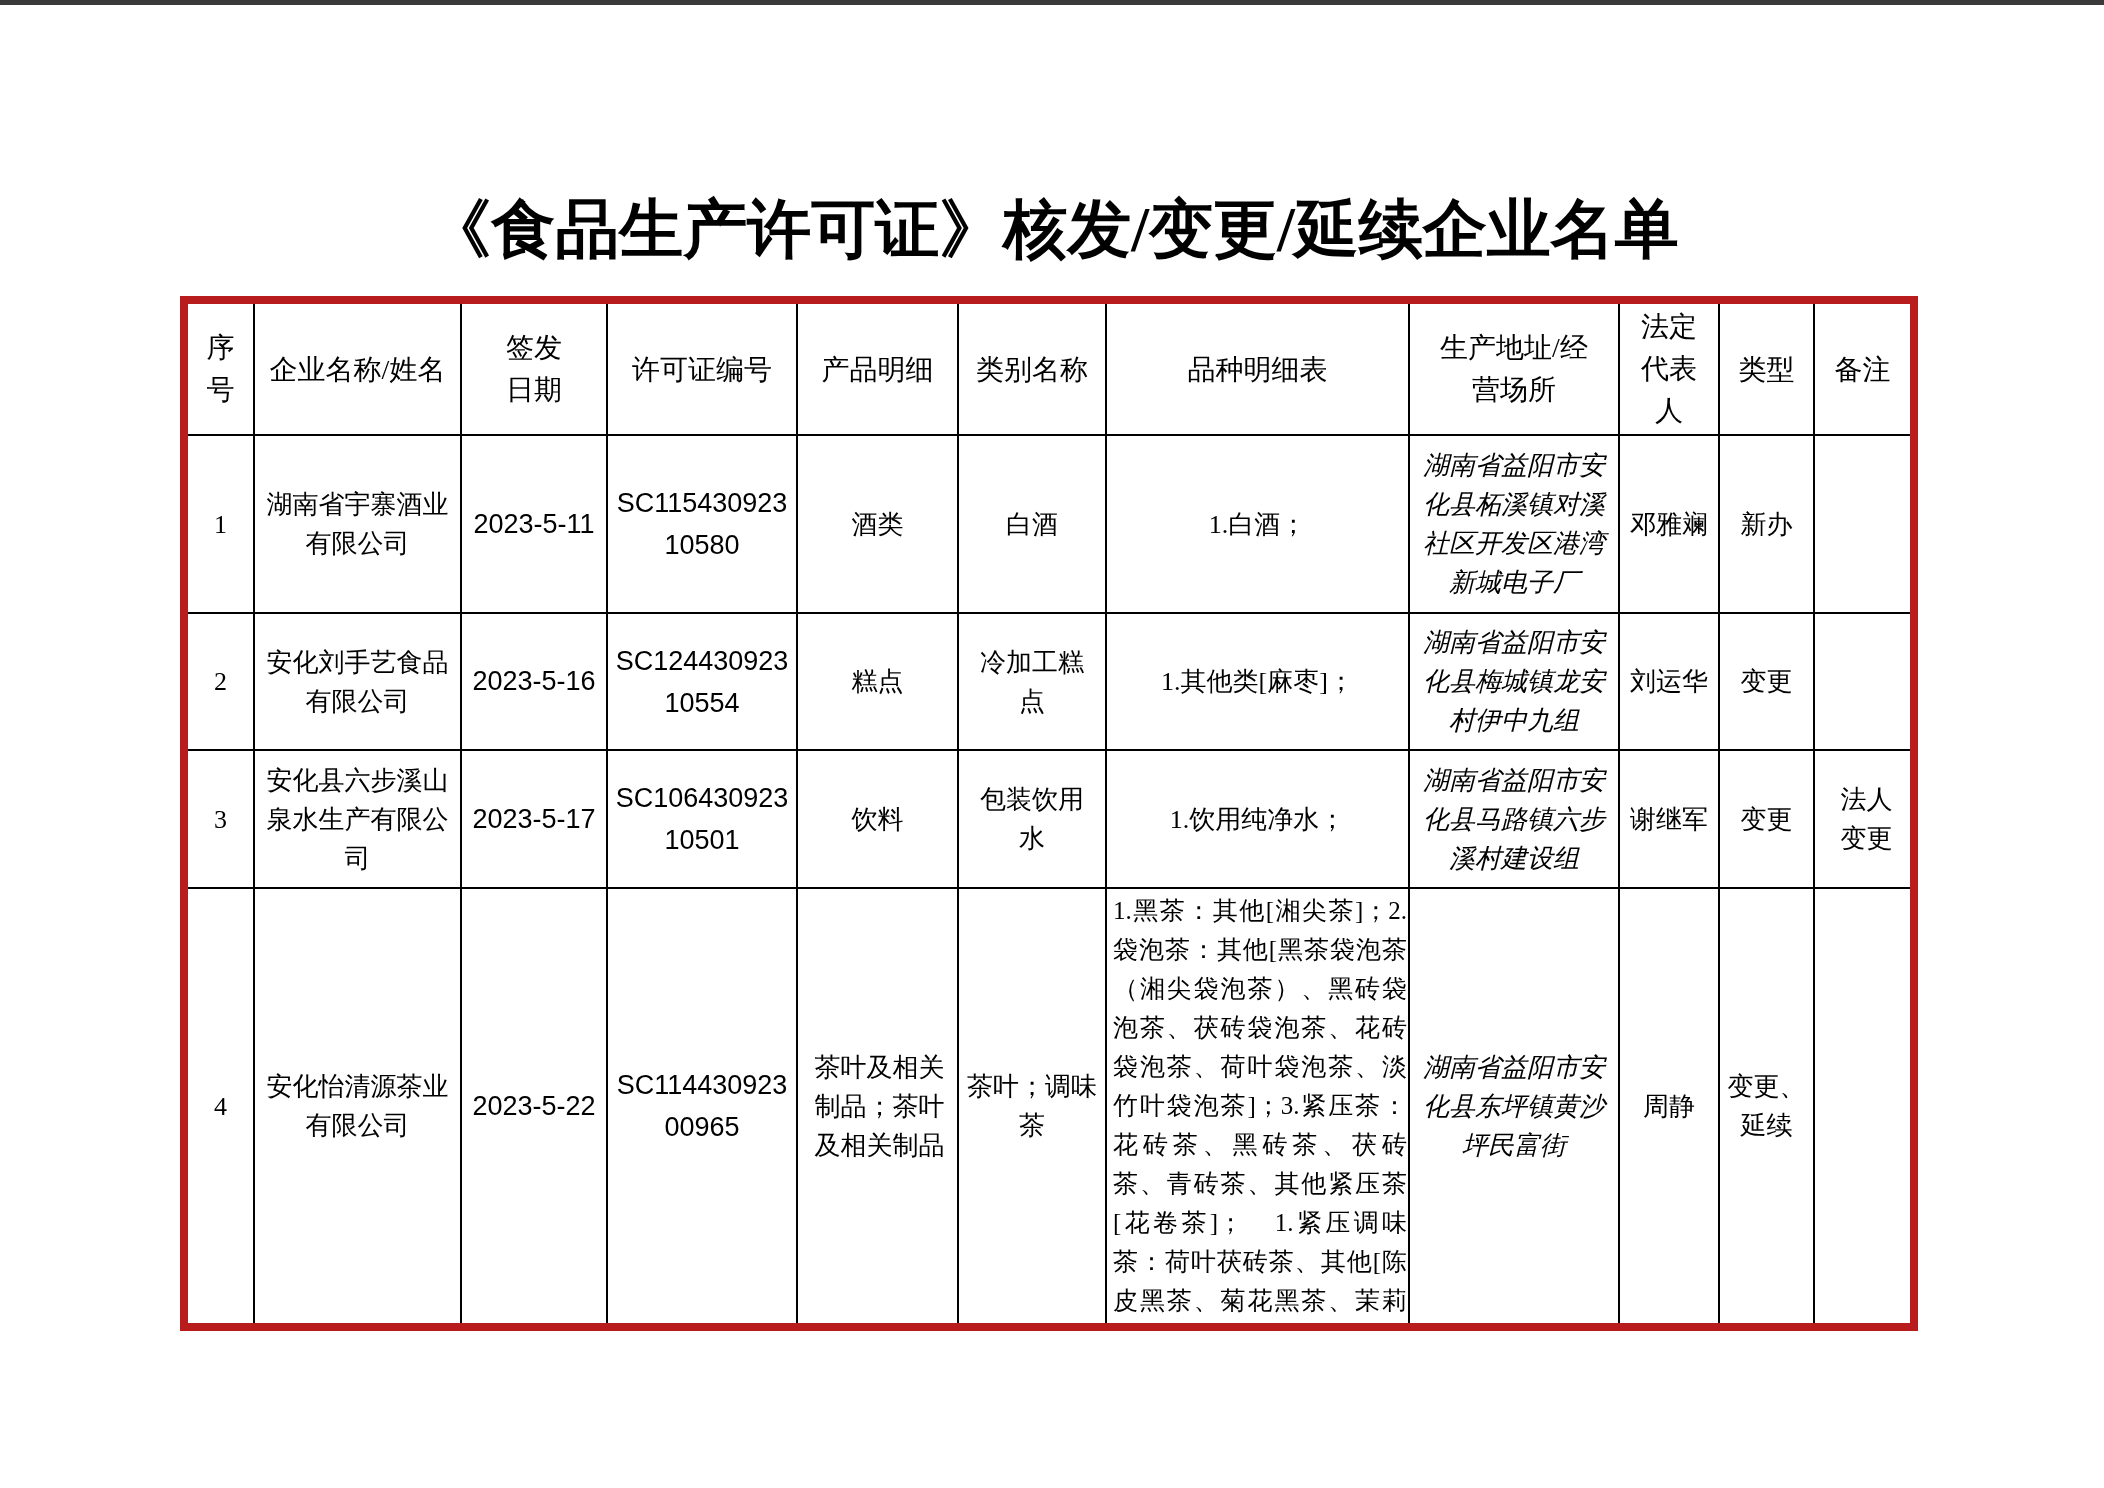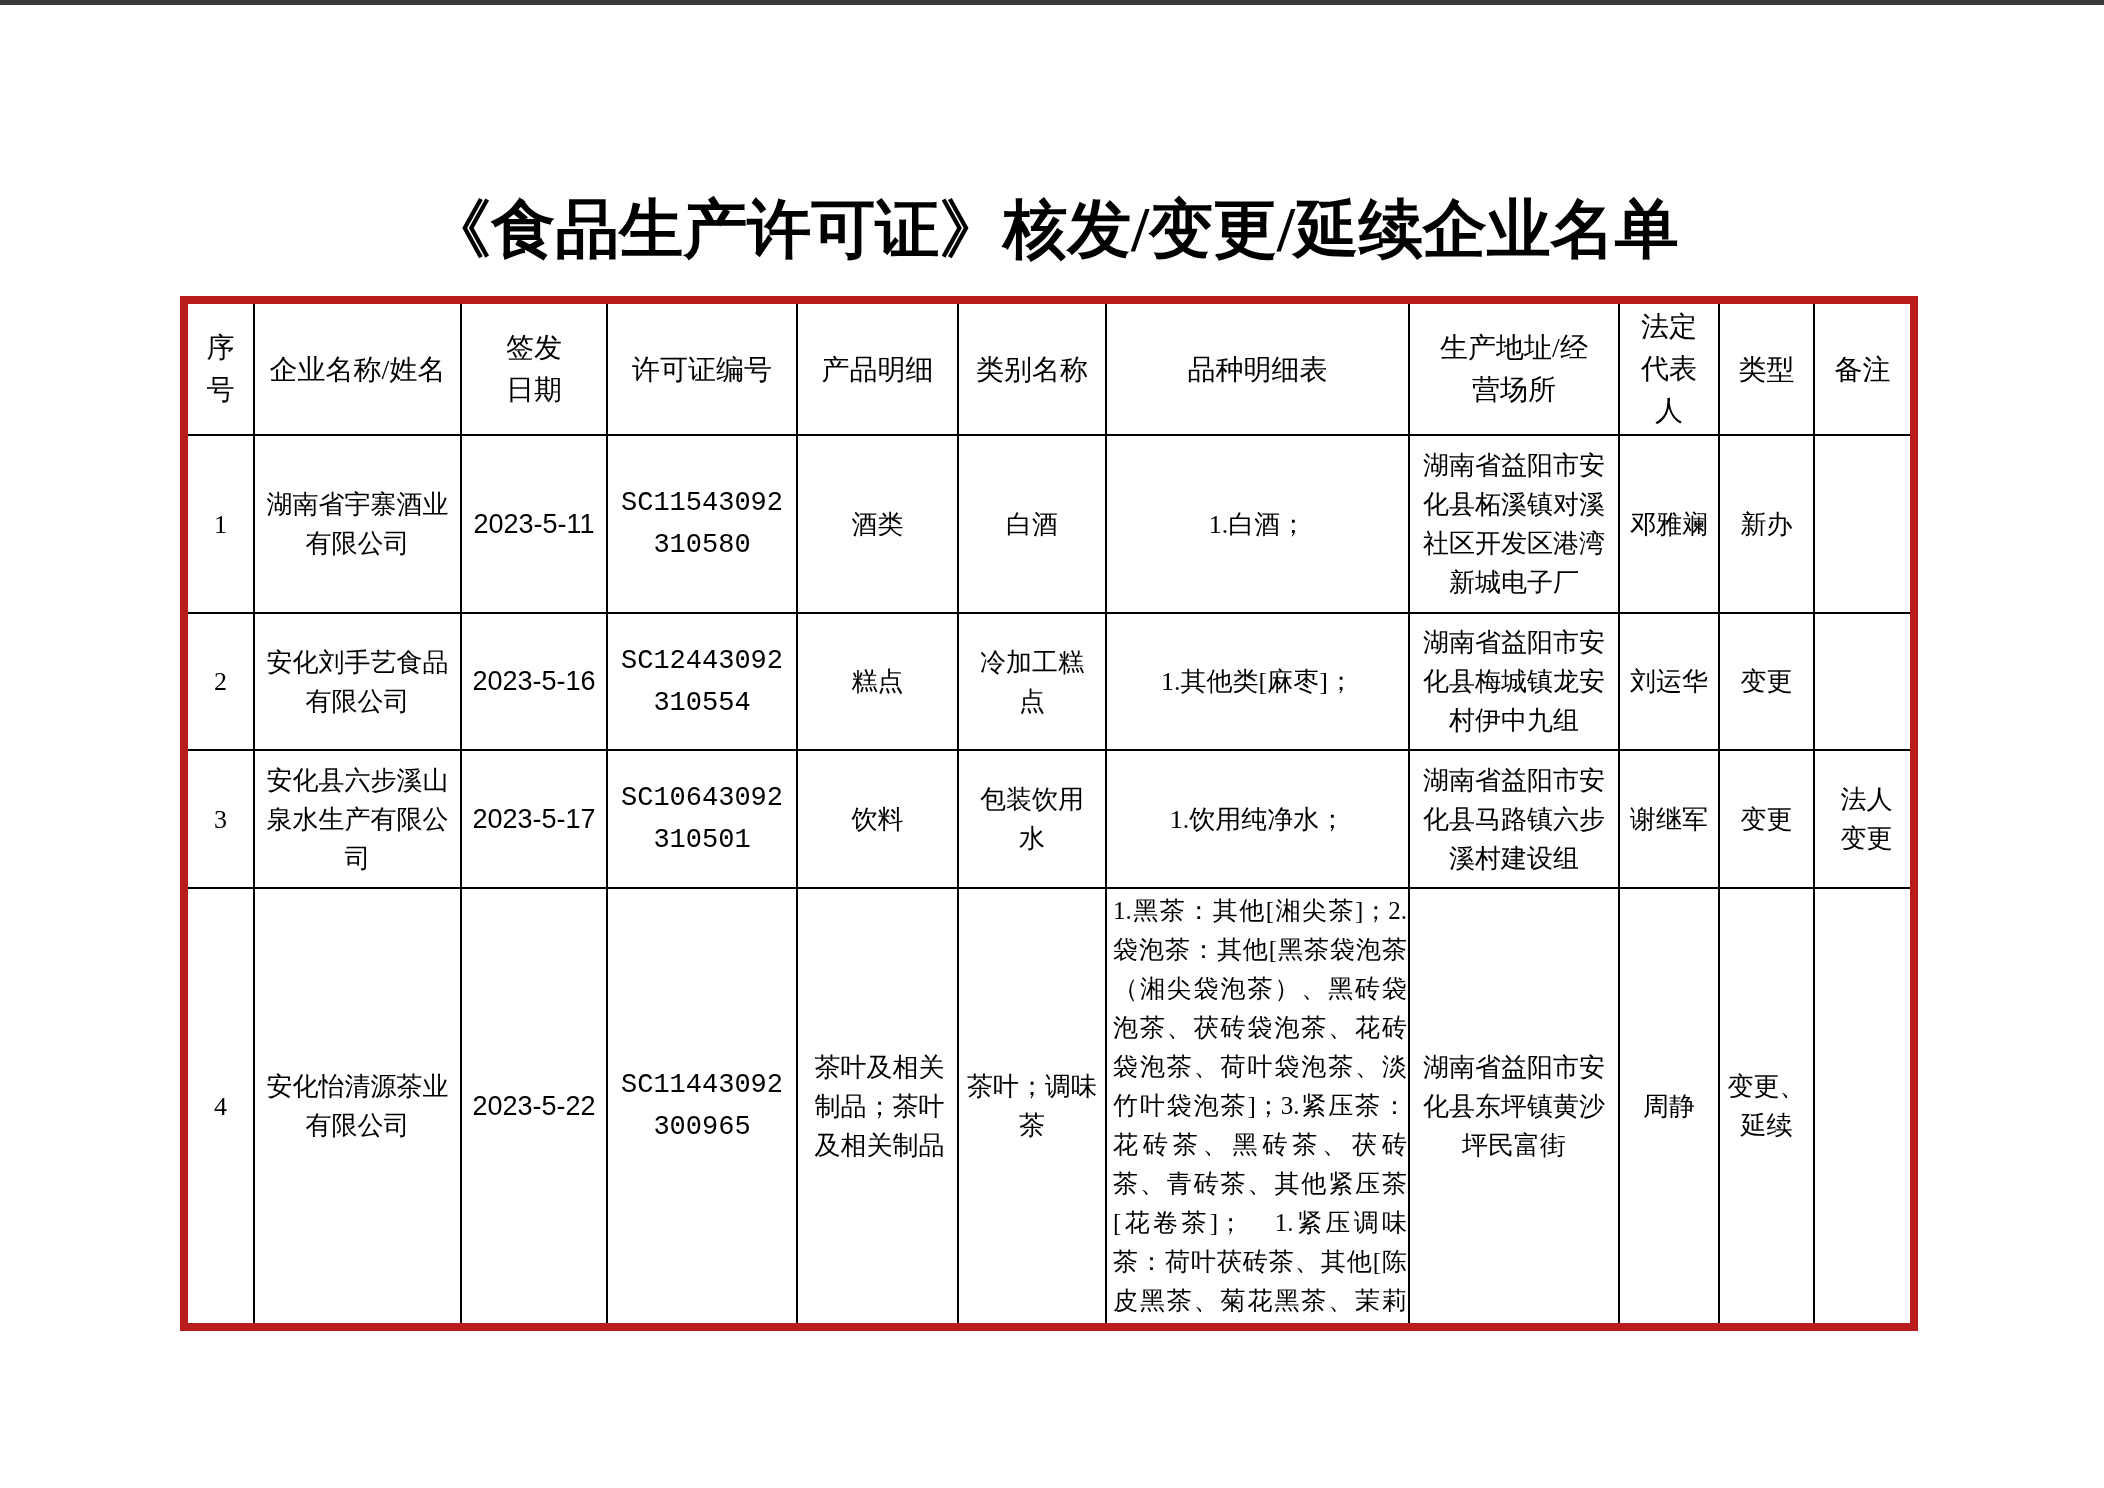--- a/index.html
+++ b/index.html
@@ -31,28 +31,28 @@
   tr.r2{height:137px;}
   tr.r3{height:138px;}
   tr.r4{height:437px;}
   .hw,.bw{display:inline-block;word-break:break-all;vertical-align:middle;}
   .hw0{max-width:34px;}
   .hw1{max-width:176px;}
   .hw2{max-width:64px;}
   .hw7{max-width:160px;}
   .hw8{max-width:62px;}
   .bw-name{max-width:184px;}
-  .bw-addr{max-width:184px;}
+  .bw-addr{max-width:184px;font-style:italic;}
   .bw-cat{max-width:110px;}
   .bw-cat4{max-width:134px;}
   .bw-prod4{max-width:134px;text-align:right;}
   .bw-type4{max-width:86px;}
   .bw-remark{max-width:58px;margin-left:8px;}
   .num{font-family:"Liberation Sans","DejaVu Sans",sans-serif;font-size:27px;}
-  .bw-lic{max-width:178px;font-family:Liberation Mono, monospace;font-size:27px;line-height:42px;}
+  .bw-lic{max-width:178px;font-family:Liberation Sans, sans-serif;font-size:27px;line-height:42px;}
   td.v-cell{vertical-align:top;padding:2px 6px;}
   .v-inner{
     display:block;width:294px;height:430px;margin:0 auto;overflow:hidden;
     text-align:justify;font-size:25px;line-height:39px;word-break:break-all;
   }
 </style>
 </head>
 <body>
 
 <div class="top-strip"></div>

